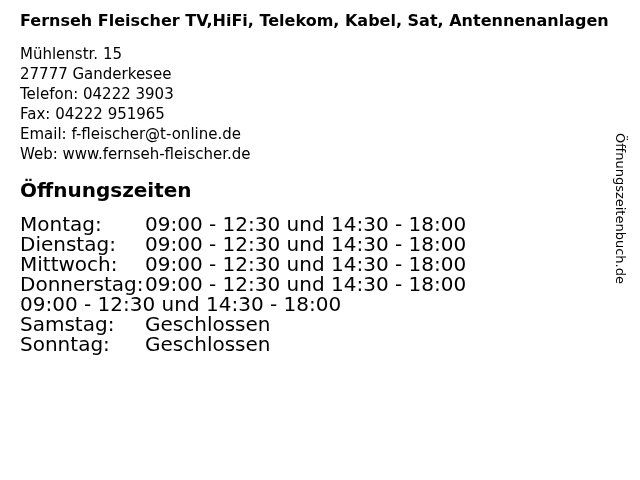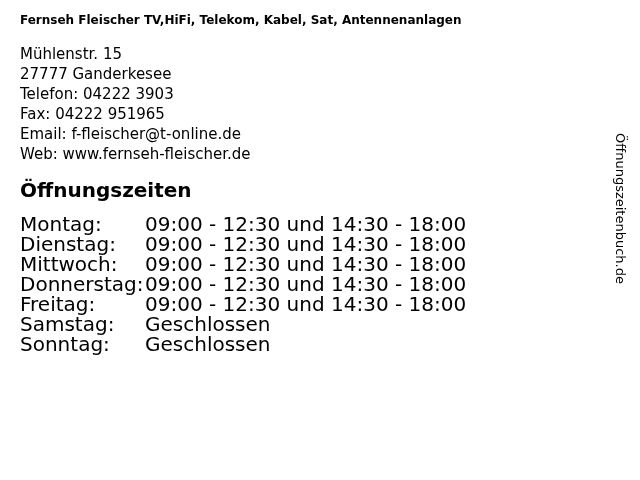--- a/index.html
+++ b/index.html
@@ -15,21 +15,21 @@
     overflow: hidden;
     position: relative;
   }
   .page {
     position: absolute;
     left: 20px;
     top: 10px;
     width: 600px;
   }
   .title {
-    font-size: 12px;
+    font-size: 16px;
     line-height: 21.5px;
     font-weight: bold;
     margin: 0 0 12px 0;
     word-break: break-all;
   }
   .contact {
     font-size: 15px;
     line-height: 20px;
     margin: 0 0 16px 0;
   }
@@ -92,21 +92,20 @@
     </div>
     <div class="hours-row">
       <span class="hours-day">Mittwoch:</span>
       <span class="hours-time">09:00 - 12:30 und 14:30 - 18:00</span>
     </div>
     <div class="hours-row">
       <span class="hours-day">Donnerstag:</span>
       <span class="hours-time">09:00 - 12:30 und 14:30 - 18:00</span>
     </div>
     <div class="hours-row">
-      <span class="hours-day">Freitag:</span>
       <span class="hours-time">09:00 - 12:30 und 14:30 - 18:00</span>
     </div>
     <div class="hours-row">
       <span class="hours-day">Samstag:</span>
       <span class="hours-time">Geschlossen</span>
     </div>
     <div class="hours-row">
       <span class="hours-day">Sonntag:</span>
       <span class="hours-time">Geschlossen</span>
     </div>

